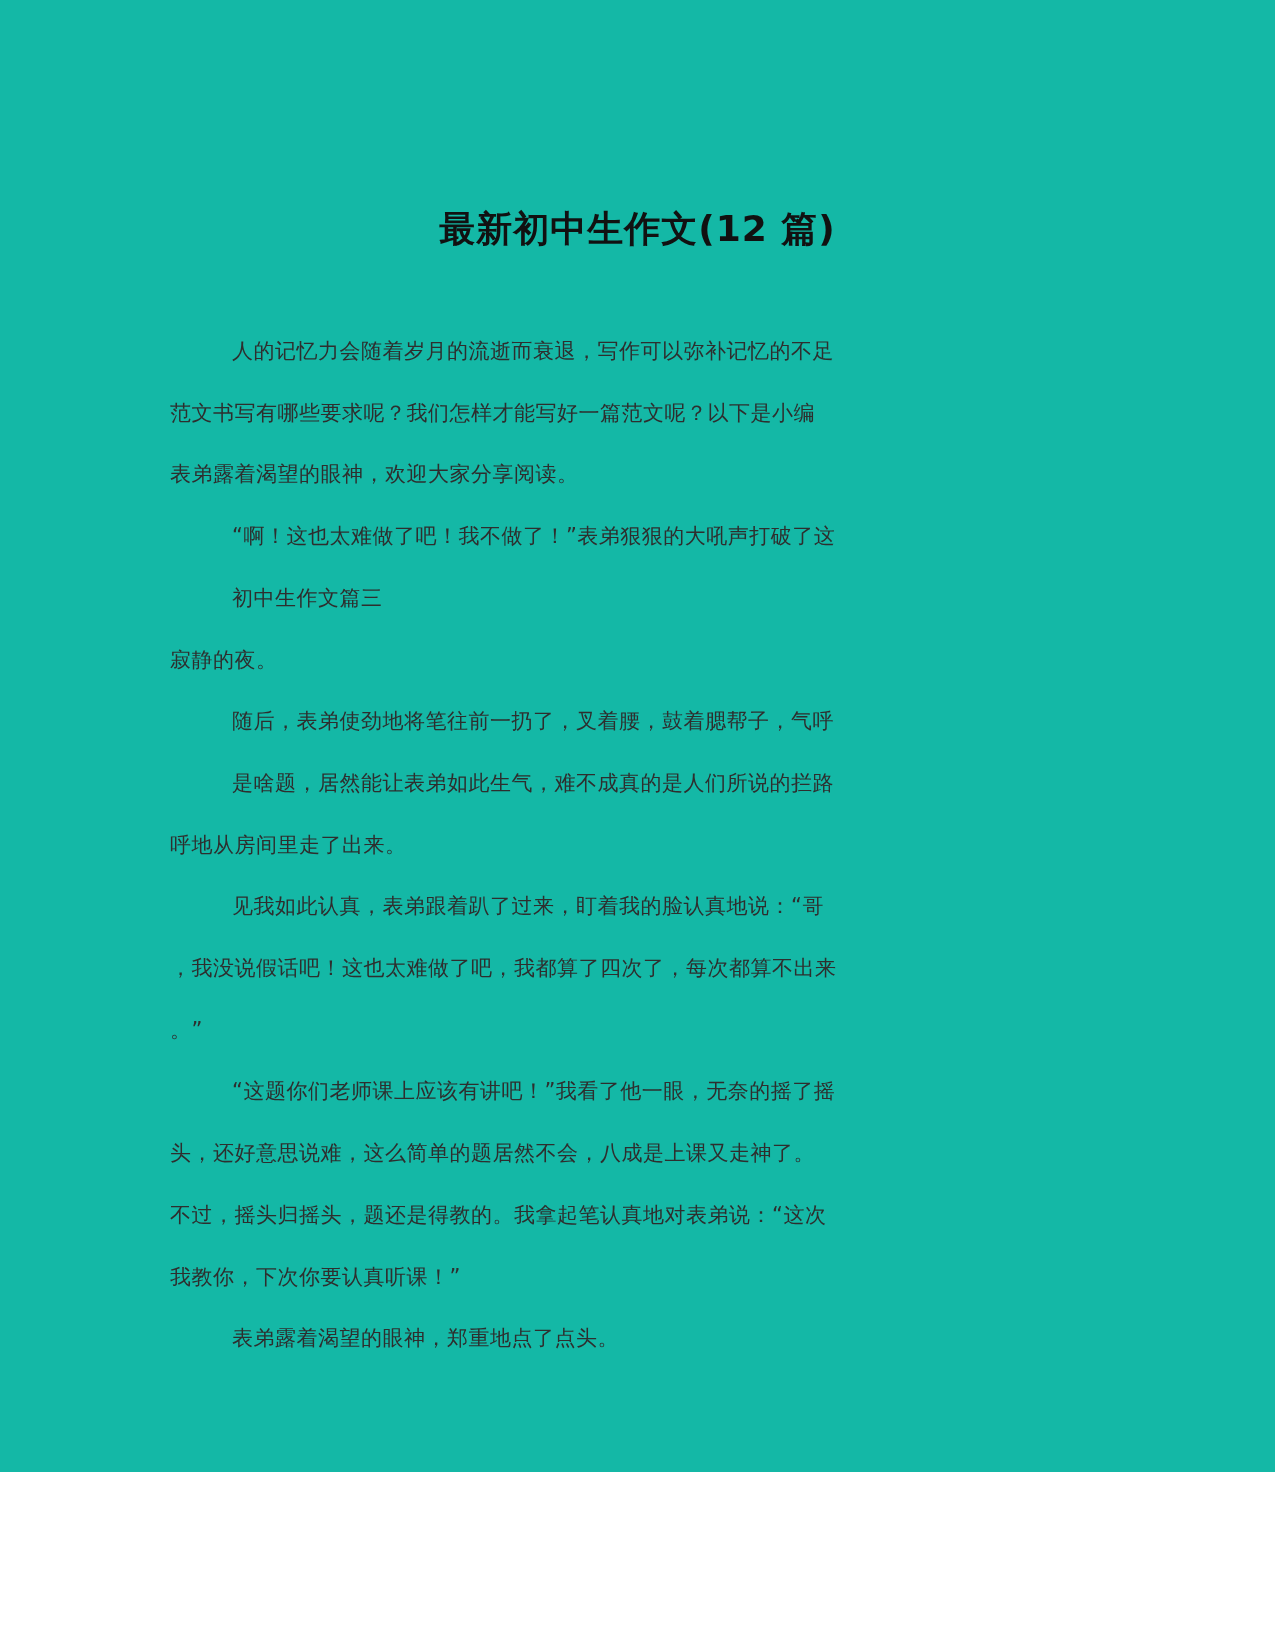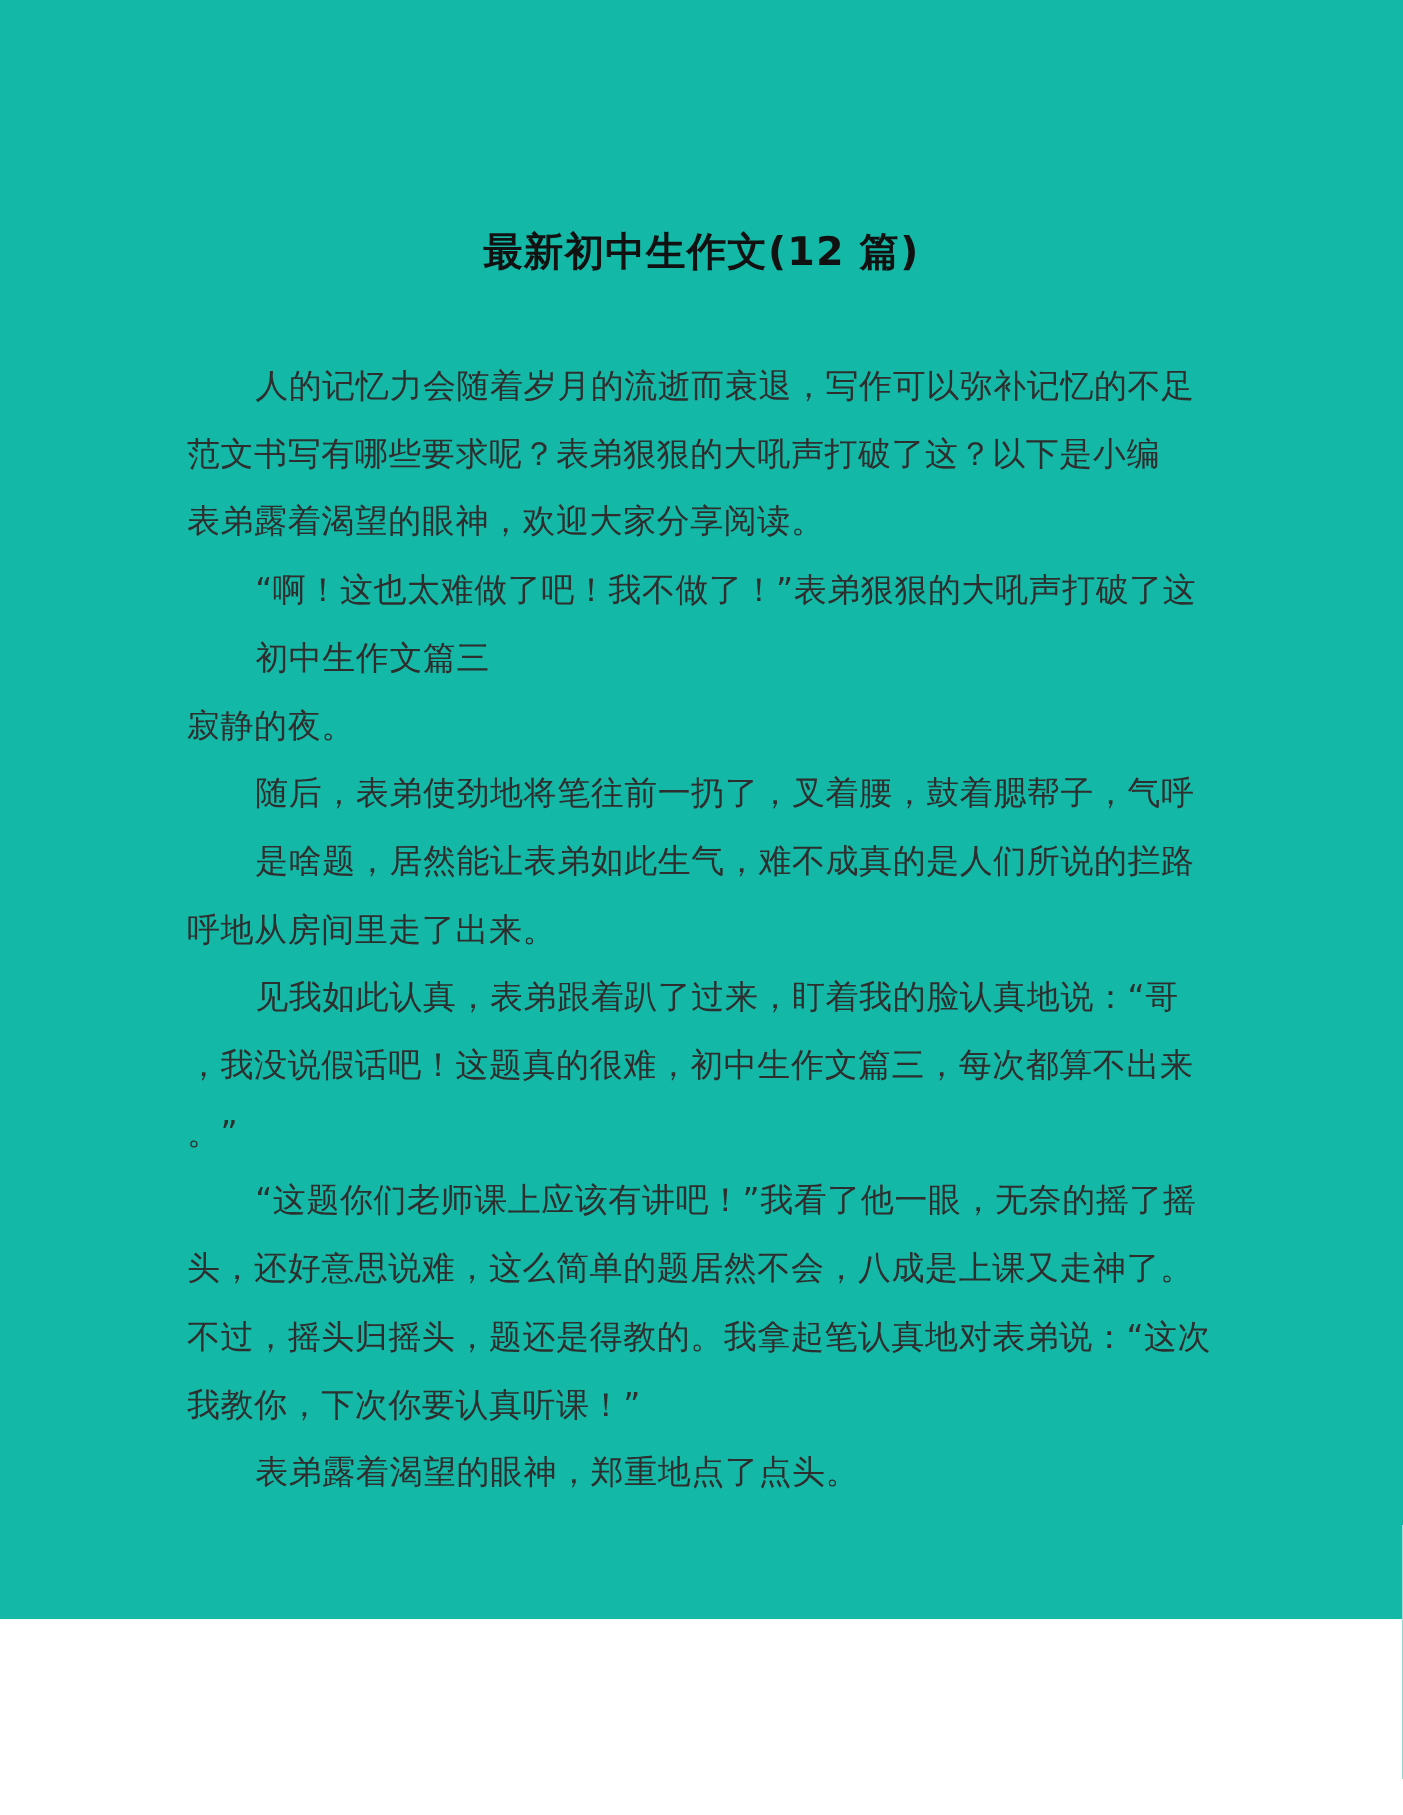--- a/index.html
+++ b/index.html
@@ -26,50 +26,50 @@
     font-weight: bold;
     letter-spacing: 1px;
     color: #111111;
     font-family: "DejaVu Sans", "Liberation Sans", sans-serif;
   }
   .doc-body {
     position: absolute;
     top: 321px;
     left: 170px;
     width: 937px;
-    font-size: 30px;
+    font-size: 21px;
     line-height: 61.7px;
     color: #2e2e2e;
     font-weight: 400;
   }
   .line {
     white-space: nowrap;
     letter-spacing: 0.5px;
   }
   .line.indent {
     padding-left: 62px;
   }
 </style>
 </head>
 <body>
 
 <div class="page">
   <h1 class="doc-title">最新初中生作文(12 篇)</h1>
   <div class="doc-body">
       <div class="line indent">人的记忆力会随着岁月的流逝而衰退，写作可以弥补记忆的不足</div>
-      <div class="line">范文书写有哪些要求呢？表弟狠狠的大吼声打破了这？以下是小编</div>
+      <div class="line">范文书写有哪些要求呢？我们怎样才能写好一篇范文呢？以下是小编</div>
       <div class="line">表弟露着渴望的眼神，欢迎大家分享阅读。</div>
       <div class="line indent">“啊！这也太难做了吧！我不做了！”表弟狠狠的大吼声打破了这</div>
       <div class="line indent">初中生作文篇三</div>
       <div class="line">寂静的夜。</div>
       <div class="line indent">随后，表弟使劲地将笔往前一扔了，叉着腰，鼓着腮帮子，气呼</div>
       <div class="line indent">是啥题，居然能让表弟如此生气，难不成真的是人们所说的拦路</div>
       <div class="line">呼地从房间里走了出来。</div>
       <div class="line indent">见我如此认真，表弟跟着趴了过来，盯着我的脸认真地说：“哥</div>
-      <div class="line">，我没说假话吧！这题真的很难，初中生作文篇三，每次都算不出来</div>
+      <div class="line">，我没说假话吧！这也太难做了吧，我都算了四次了，每次都算不出来</div>
       <div class="line">。”</div>
       <div class="line indent">“这题你们老师课上应该有讲吧！”我看了他一眼，无奈的摇了摇</div>
       <div class="line">头，还好意思说难，这么简单的题居然不会，八成是上课又走神了。</div>
       <div class="line">不过，摇头归摇头，题还是得教的。我拿起笔认真地对表弟说：“这次</div>
       <div class="line">我教你，下次你要认真听课！”</div>
       <div class="line indent">表弟露着渴望的眼神，郑重地点了点头。</div>
     </div>
 </div>
 
 </body></html>

